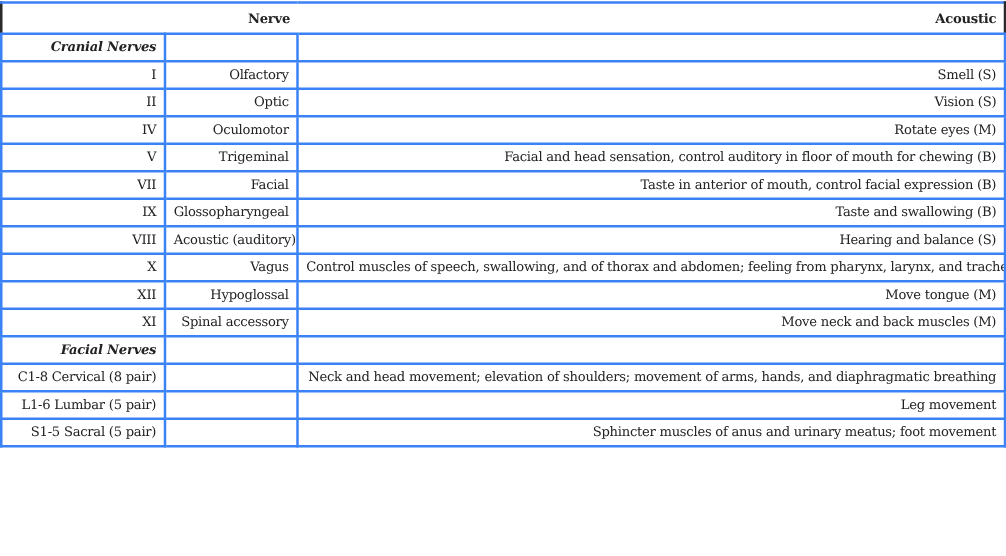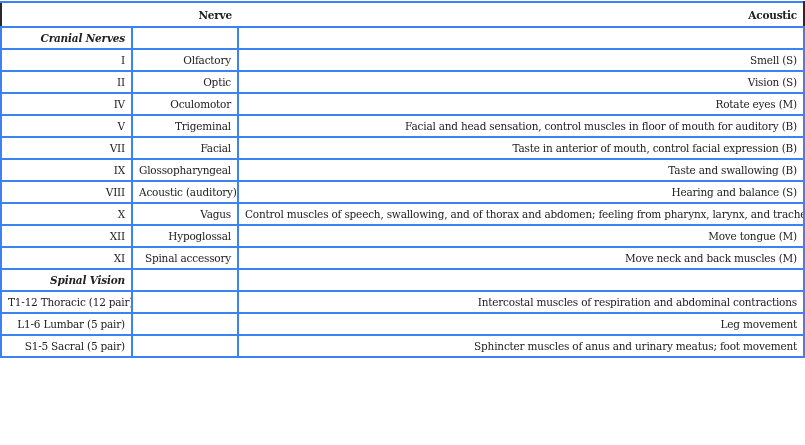--- a/index.html
+++ b/index.html
@@ -69,21 +69,21 @@
         <td>Vision (S)</td>
       </tr>
       <tr>
         <td>IV</td>
         <td>Oculomotor</td>
         <td>Rotate eyes (M)</td>
       </tr>
       <tr>
         <td>V</td>
         <td>Trigeminal</td>
-        <td>Facial and head sensation, control muscles in floor of mouth for auditory (B)</td>
+        <td>Facial and head sensation, control auditory in floor of mouth for chewing (B)</td>
       </tr>
       <tr>
         <td>VII</td>
         <td>Facial</td>
         <td>Taste in anterior of mouth, control facial expression (B)</td>
       </tr>
       <tr>
         <td>IX</td>
         <td>Glossopharyngeal</td>
         <td>Taste and swallowing (B)</td>
@@ -104,30 +104,30 @@
         <td>Move tongue (M)</td>
       </tr>
       <tr>
         <td>XI</td>
         <td>Spinal accessory</td>
         <td>Move neck and back muscles (M)</td>
       </tr>
     </tbody>
   <tbody>
     <tr class="section">
-      <td class="section-label">Spinal Vision</td>
+      <td class="section-label">Facial Nerves</td>
       <td></td>
       <td></td>
     </tr>
   </tbody>
   <tbody id="spinal-body">
       <tr>
-        <td>T1-12 Thoracic (12 pair)</td>
+        <td>C1-8 Cervical (8 pair)</td>
         <td></td>
-        <td>Intercostal muscles of respiration and abdominal contractions</td>
+        <td>Neck and head movement; elevation of shoulders; movement of arms, hands, and diaphragmatic breathing</td>
       </tr>
       <tr>
         <td>L1-6 Lumbar (5 pair)</td>
         <td></td>
         <td>Leg movement</td>
       </tr>
       <tr>
         <td>S1-5 Sacral (5 pair)</td>
         <td></td>
         <td>Sphincter muscles of anus and urinary meatus; foot movement</td>

